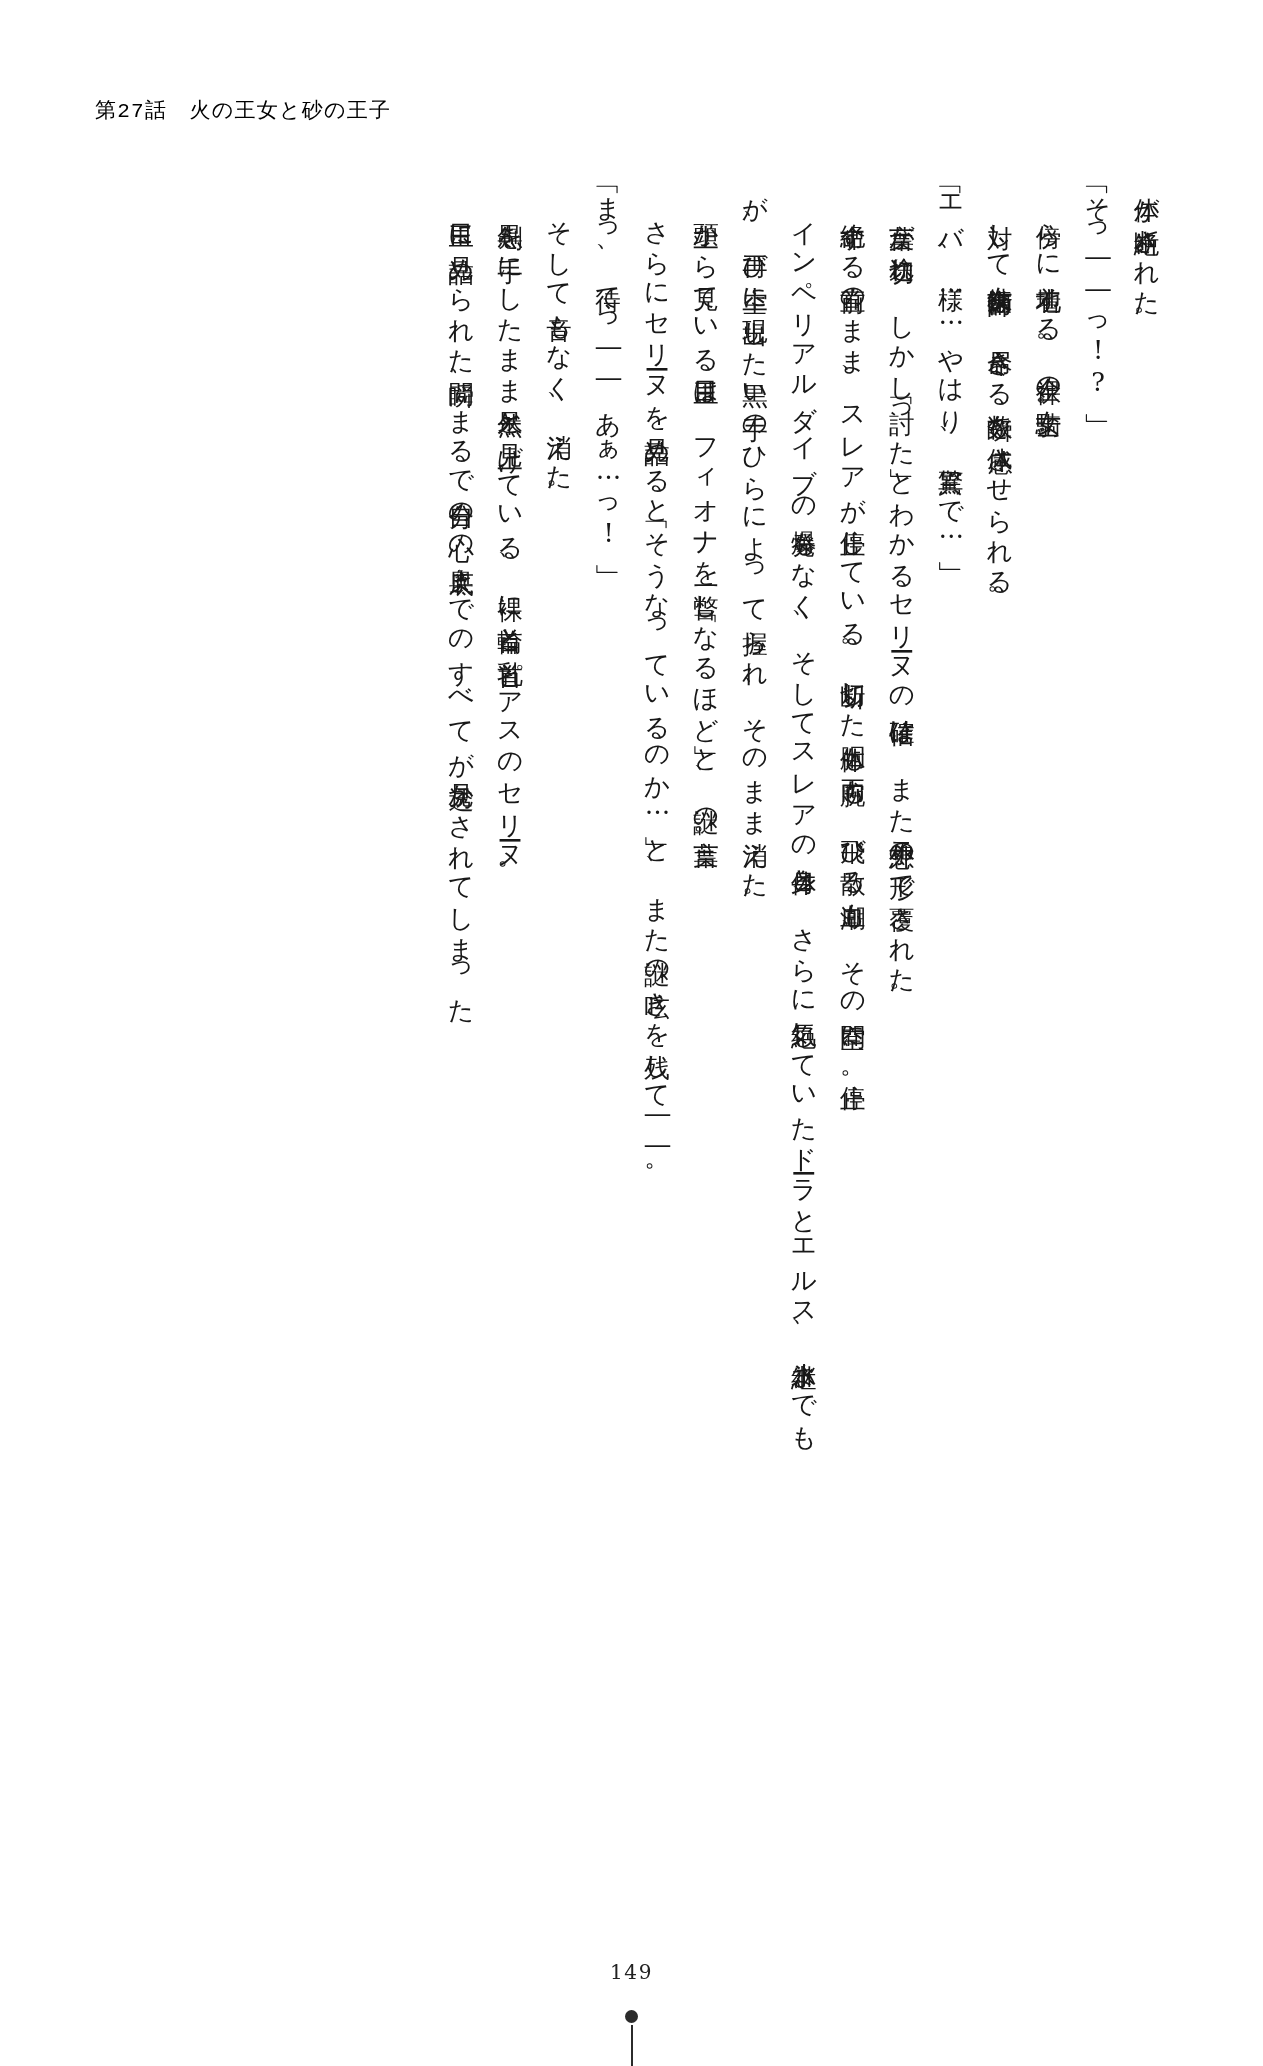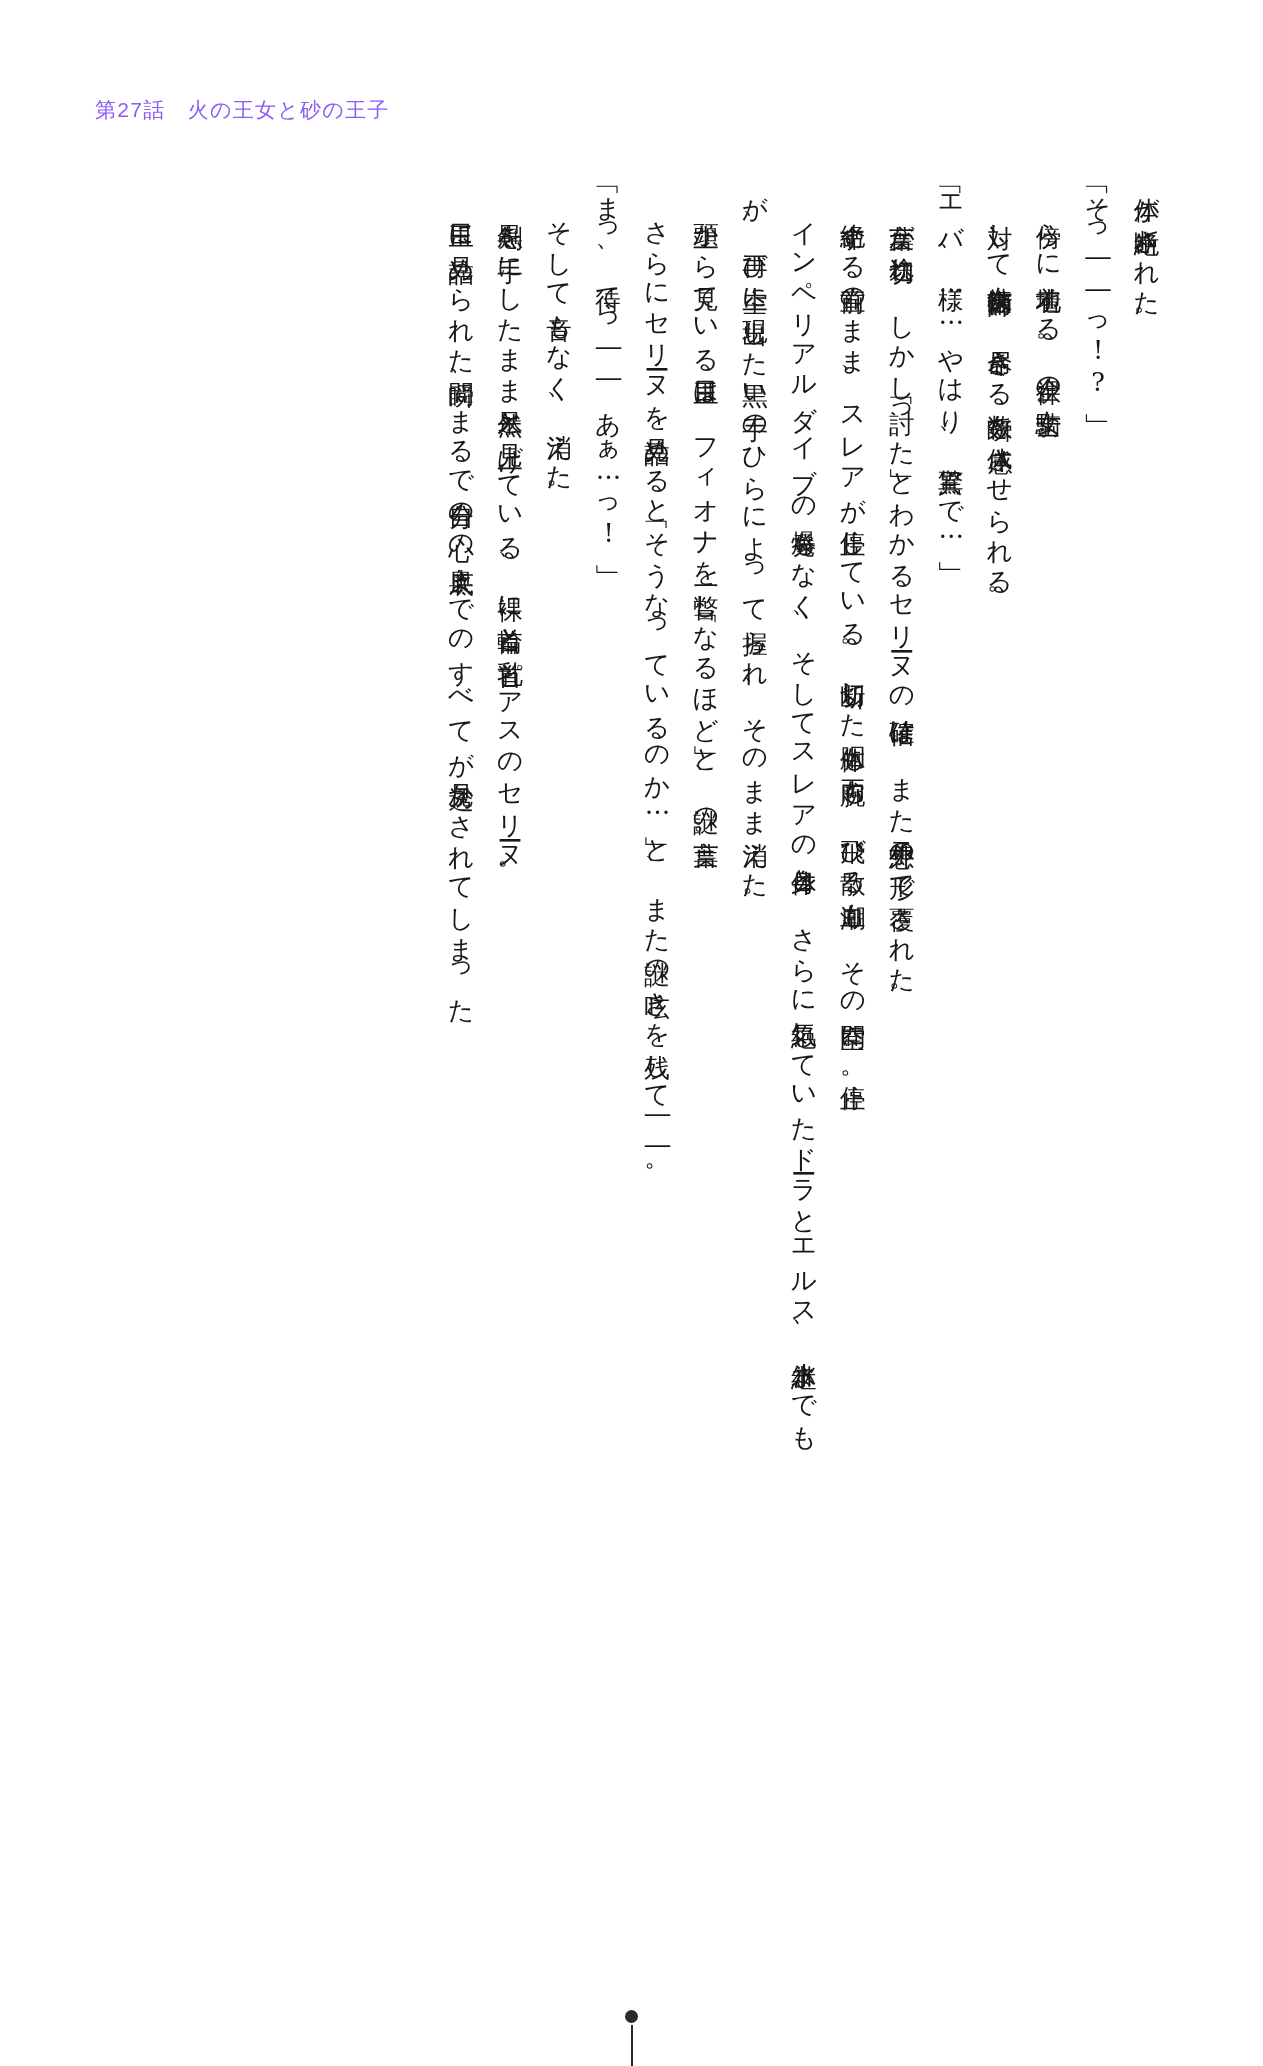--- a/index.html
+++ b/index.html
@@ -22,23 +22,23 @@
     background: #ffffff;
   }
 
   
   .running-head {
     position: absolute;
     top: 96px;
     left: 95px;
     font-size: 21px;
     letter-spacing: 0.06em;
-    color: #8b5cf6;
+    color: #000000;
     white-space: nowrap;
-    font-family: Liberation Sans, sans-serif;
+    font-family: Liberation Mono, monospace;
   }
 
   
   .body-text {
     position: absolute;
     top: 178px;
     right: 92px;
     height: 1260px;
     width: 800px;
     writing-mode: vertical-rl;
@@ -116,19 +116,20 @@
     <p class="indent">絶命する直前のまま、スレアが停止している。切断した胴体も両腕も、飛び散る血潮も、その空間に、停止。</p>
     <p class="indent">インペリアルダイブの爆発もなく、そしてスレアの身体と、さらに気絶していたドーラとエルス、氷継までもが、再び上空に現出した黒い手のひらによって握られ、そのまま消えた。</p>
     <p class="indent">頭上から見ている目玉は、フィオナを一瞥し「なるほど」と、謎の言葉。</p>
     <p class="indent">さらにセリーヌを見詰めると「そうなっているのか…」と、また謎の呟きを残して――。</p>
     <p>「まっ、待てっ――あぁ…っ!」</p>
     <p class="indent">そして音もなく、消えた。</p>
     <p class="indent">黒剣を手にしたまま呆然と見上げている、裸に首輪と乳首ピアスのセリーヌ。</p>
     <p class="indent">目玉に見詰められた瞬間、まるで自分の心の奥底までのすべてが見透かされてしまった</p>
   </div>
 
+  <div class="page-number">149</div>
 
   <div class="binding-mark">
     <div class="binding-dot"></div>
     <div class="binding-line"></div>
   </div>
 
 </div>
 
 </body></html>

